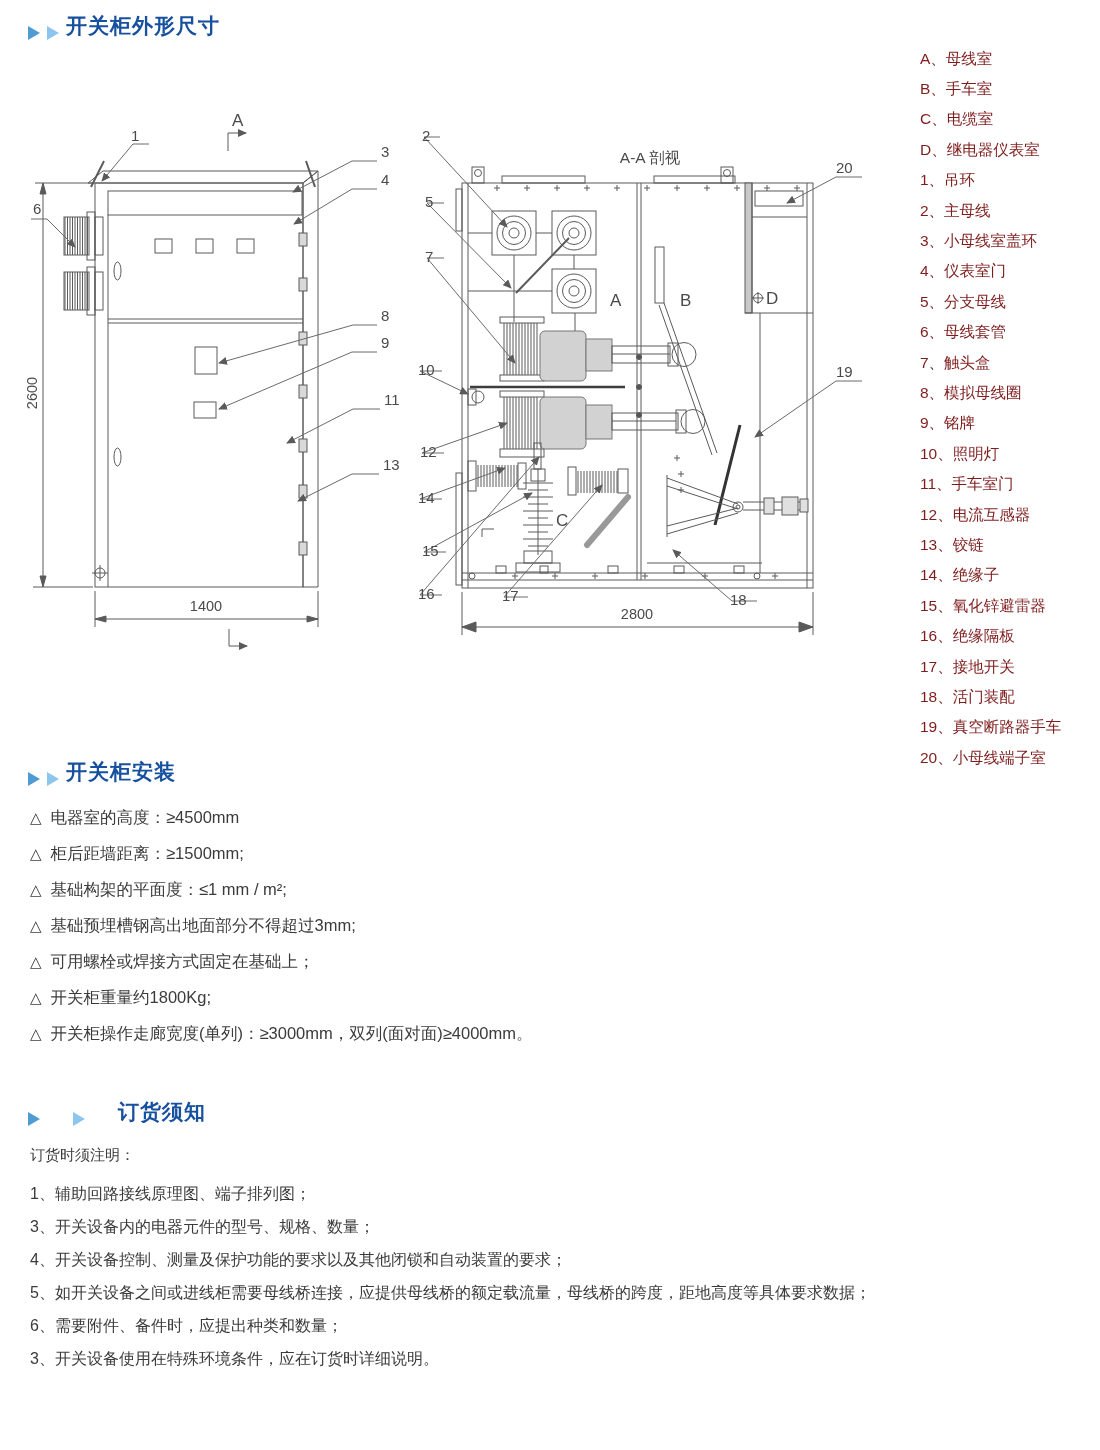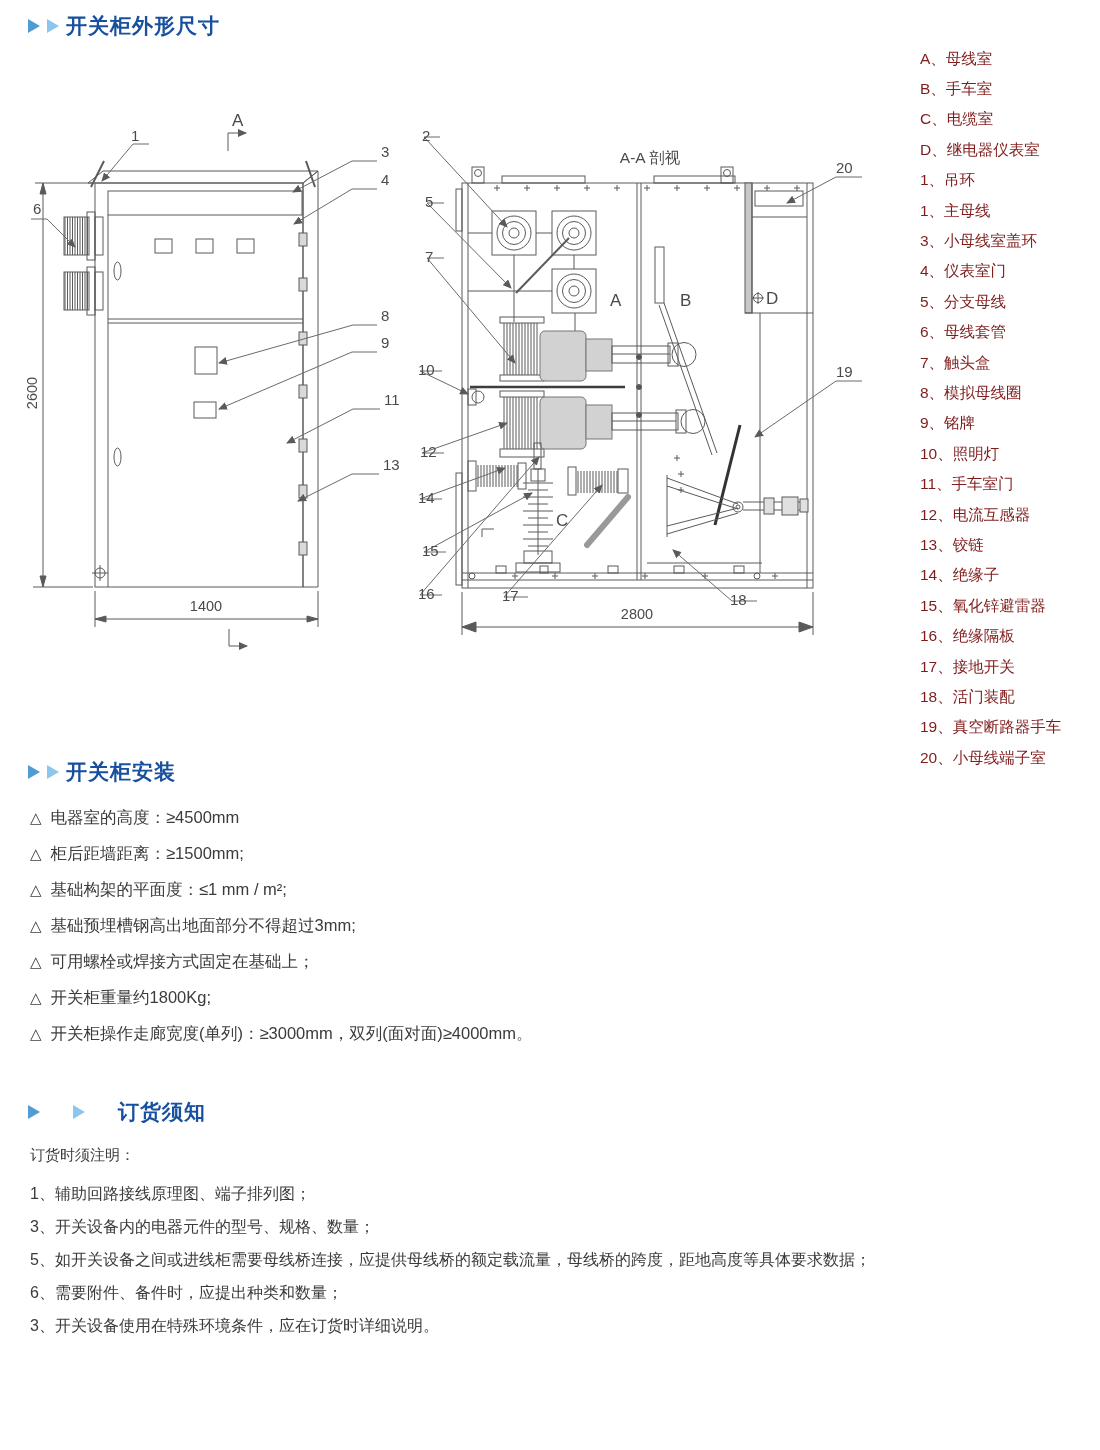--- a/index.html
+++ b/index.html
@@ -1,18 +1,18 @@
 <!DOCTYPE html>
 <html><head>
 <meta charset="utf-8">
 <style>
   html,body{margin:0;padding:0;background:#ffffff;}
   .page{position:relative;width:1100px;height:1450px;background:#fff;
         font-family:"Liberation Sans","DejaVu Sans",sans-serif;overflow:hidden;}
-  .heading{position:absolute;display:flex;align-items:center;gap:7px;}
+  .heading{position:absolute;display:flex;align-items:flex-end;gap:7px;}
   .heading .txt{font-size:21px;font-weight:bold;color:#17509e;letter-spacing:1px;}
   .tri{width:0;height:0;border-top:7px solid transparent;border-bottom:7px solid transparent;
        border-left:12px solid #4f9cd4;}
   .tri.light{border-left-color:#8cc6ec;}
   .legend{position:absolute;left:920px;top:44px;}
   .legend ul{list-style:none;margin:0;padding:0;}
   .legend li{height:30.4px;font-size:15.5px;color:#7f1d1d;display:flex;align-items:center;}
   ul.blist{position:absolute;left:30px;list-style:none;margin:0;padding:0;}
   ul.install li{margin-bottom:13px;font-size:16.5px;color:#3b3b3b;line-height:22px;}
   ul.install .bullet{margin-right:9px;font-size:15px;}
@@ -316,21 +316,21 @@
     <text class="co" x="424" y="48">20</text>
   </svg>
 
   <div class="legend">
     <ul>
       <li>A、母线室</li>
       <li>B、手车室</li>
       <li>C、电缆室</li>
       <li>D、继电器仪表室</li>
       <li>1、吊环</li>
-      <li>1、主母线</li>
+      <li>2、主母线</li>
       <li>3、小母线室盖环</li>
       <li>4、仪表室门</li>
       <li>5、分支母线</li>
       <li>6、母线套管</li>
       <li>7、触头盒</li>
       <li>8、模拟母线圈</li>
       <li>9、铭牌</li>
       <li>10、照明灯</li>
       <li>11、手车室门</li>
       <li>12、电流互感器</li>
@@ -362,18 +362,19 @@
 
   <div class="heading" style="left:28px;top:1098px;gap:33px;">
     <span class="tri"></span>
     <span class="tri light"></span>
     <span class="txt">订货须知</span>
   </div>
   <p class="intro">订货时须注明：</p>
   <ul class="blist olist" style="top:1183px;">
     <li>1、辅助回路接线原理图、端子排列图；</li>
     <li>3、开关设备内的电器元件的型号、规格、数量；</li>
+    <li>4、开关设备控制、测量及保护功能的要求以及其他闭锁和自动装置的要求；</li>
     <li>5、如开关设备之间或进线柜需要母线桥连接，应提供母线桥的额定载流量，母线桥的跨度，距地高度等具体要求数据；</li>
     <li>6、需要附件、备件时，应提出种类和数量；</li>
     <li>3、开关设备使用在特殊环境条件，应在订货时详细说明。</li>
   </ul>
 
 </div>
 
 </body></html>

